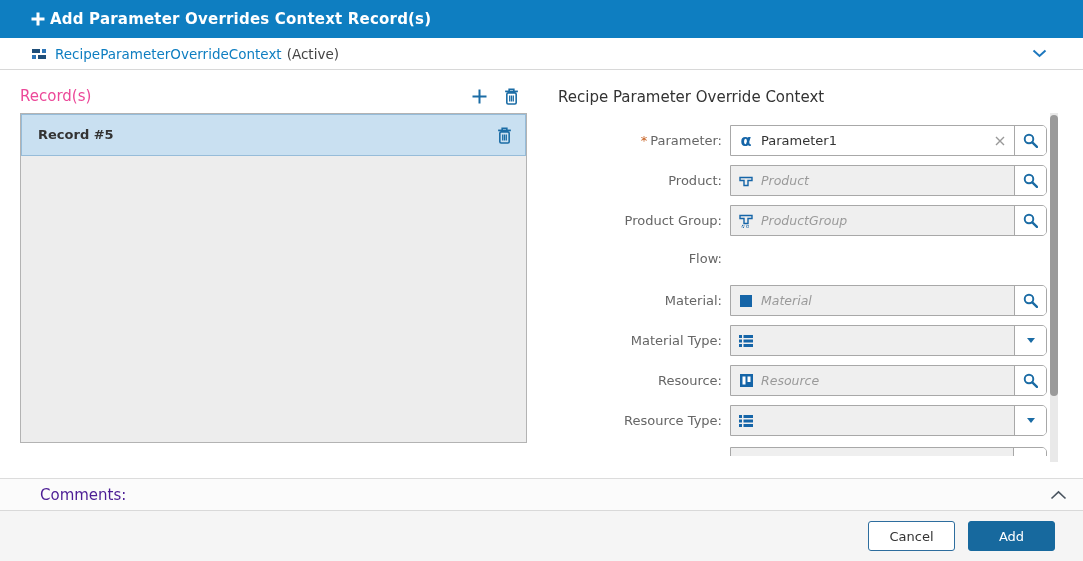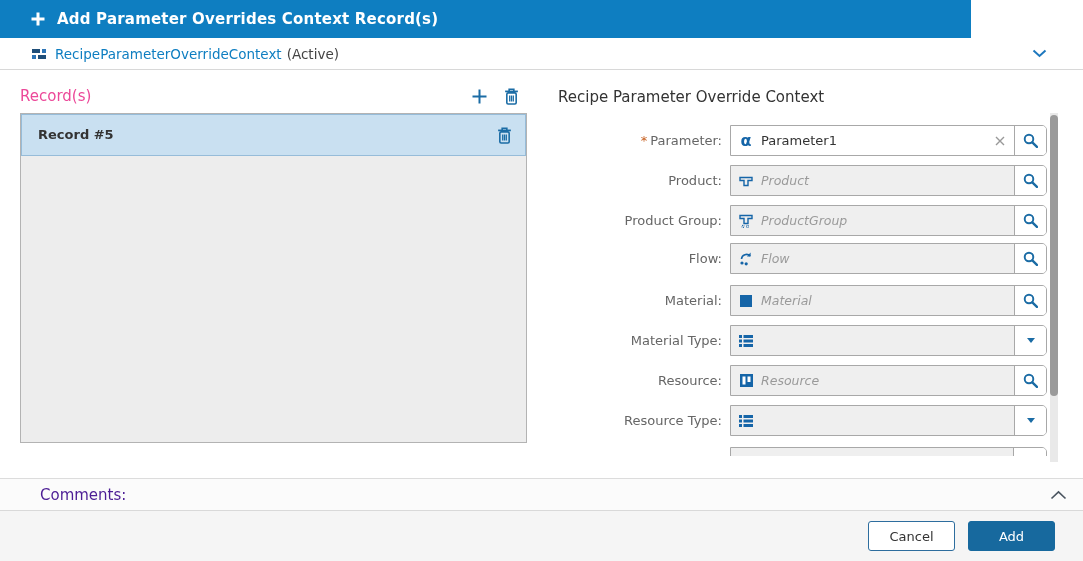--- a/index.html
+++ b/index.html
@@ -4,23 +4,23 @@
 <style>
   html,body{margin:0;padding:0;}
   body{
     width:1083px;height:561px;position:relative;overflow:hidden;
     background:#ffffff;
     font-family:"DejaVu Sans","Liberation Sans",sans-serif;
     -webkit-font-smoothing:antialiased;
   }
   
   .titlebar{
-    position:absolute;left:0;top:0;width:971px;height:38px;
+    position:absolute;left:0;top:0;width:1083px;height:38px;
     background:#0E7EC1;display:flex;align-items:center;
-    padding-left:30px;box-sizing:border-box;gap:11px;color:#fff;
+    padding-left:30px;box-sizing:border-box;gap:4px;color:#fff;
   }
   .titlebar .t{font-size:15px;font-weight:600;letter-spacing:.2px;}
   
   .entitybar{
     position:absolute;left:0;top:38px;width:1083px;height:32px;
     background:#fff;border-bottom:1px solid #D8D8D8;
     display:flex;align-items:center;gap:9px;
     padding:0 36px 0 32px;box-sizing:border-box;
   }
   .entity-name{font-size:13.5px;color:#0E7EC1;}
@@ -228,37 +228,20 @@
       <svg width="15" height="15" viewBox="0 0 14 14">
           <circle cx="5.6" cy="5.6" r="4" fill="none" stroke="#1B6CA5" stroke-width="1.8"></circle>
           <path d="M8.7 8.7L13 13" stroke="#1B6CA5" stroke-width="2.2" stroke-linecap="round"></path>
         </svg>
     </button>
   </div>
 </div>
 
 <div class="frow" style="top:243px">
   <div class="flabel">Flow:</div>
-  <div class="fcontrol">
-    <span class="cicon">
-      <svg width="14" height="14" viewBox="0 0 14 14">
-        <path d="M2.5 7a5 5 0 0 1 8.6-3" fill="none" stroke="#1565A8" stroke-width="1.6"></path>
-        <path d="M11.6 0.6v3.8H7.9z" fill="#1565A8"></path>
-        <circle cx="3" cy="11" r="1.6" fill="#1565A8"></circle>
-        <circle cx="7.2" cy="11.8" r="1.6" fill="#1565A8"></circle>
-      </svg>
-    </span>
-    <input class="cinput" placeholder="Flow" style="">
-    <button class="cbtn">
-      <svg width="15" height="15" viewBox="0 0 14 14">
-          <circle cx="5.6" cy="5.6" r="4" fill="none" stroke="#1B6CA5" stroke-width="1.8"></circle>
-          <path d="M8.7 8.7L13 13" stroke="#1B6CA5" stroke-width="2.2" stroke-linecap="round"></path>
-        </svg>
-    </button>
-  </div>
 </div>
 
 <div class="frow" style="top:285px">
   <div class="flabel">Material:</div>
   <div class="fcontrol">
     <span class="cicon">
       <svg width="12" height="12" viewBox="0 0 12 12">
           <rect x="0" y="0" width="12" height="12" fill="#1565A8"></rect>
         </svg>
     </span>

